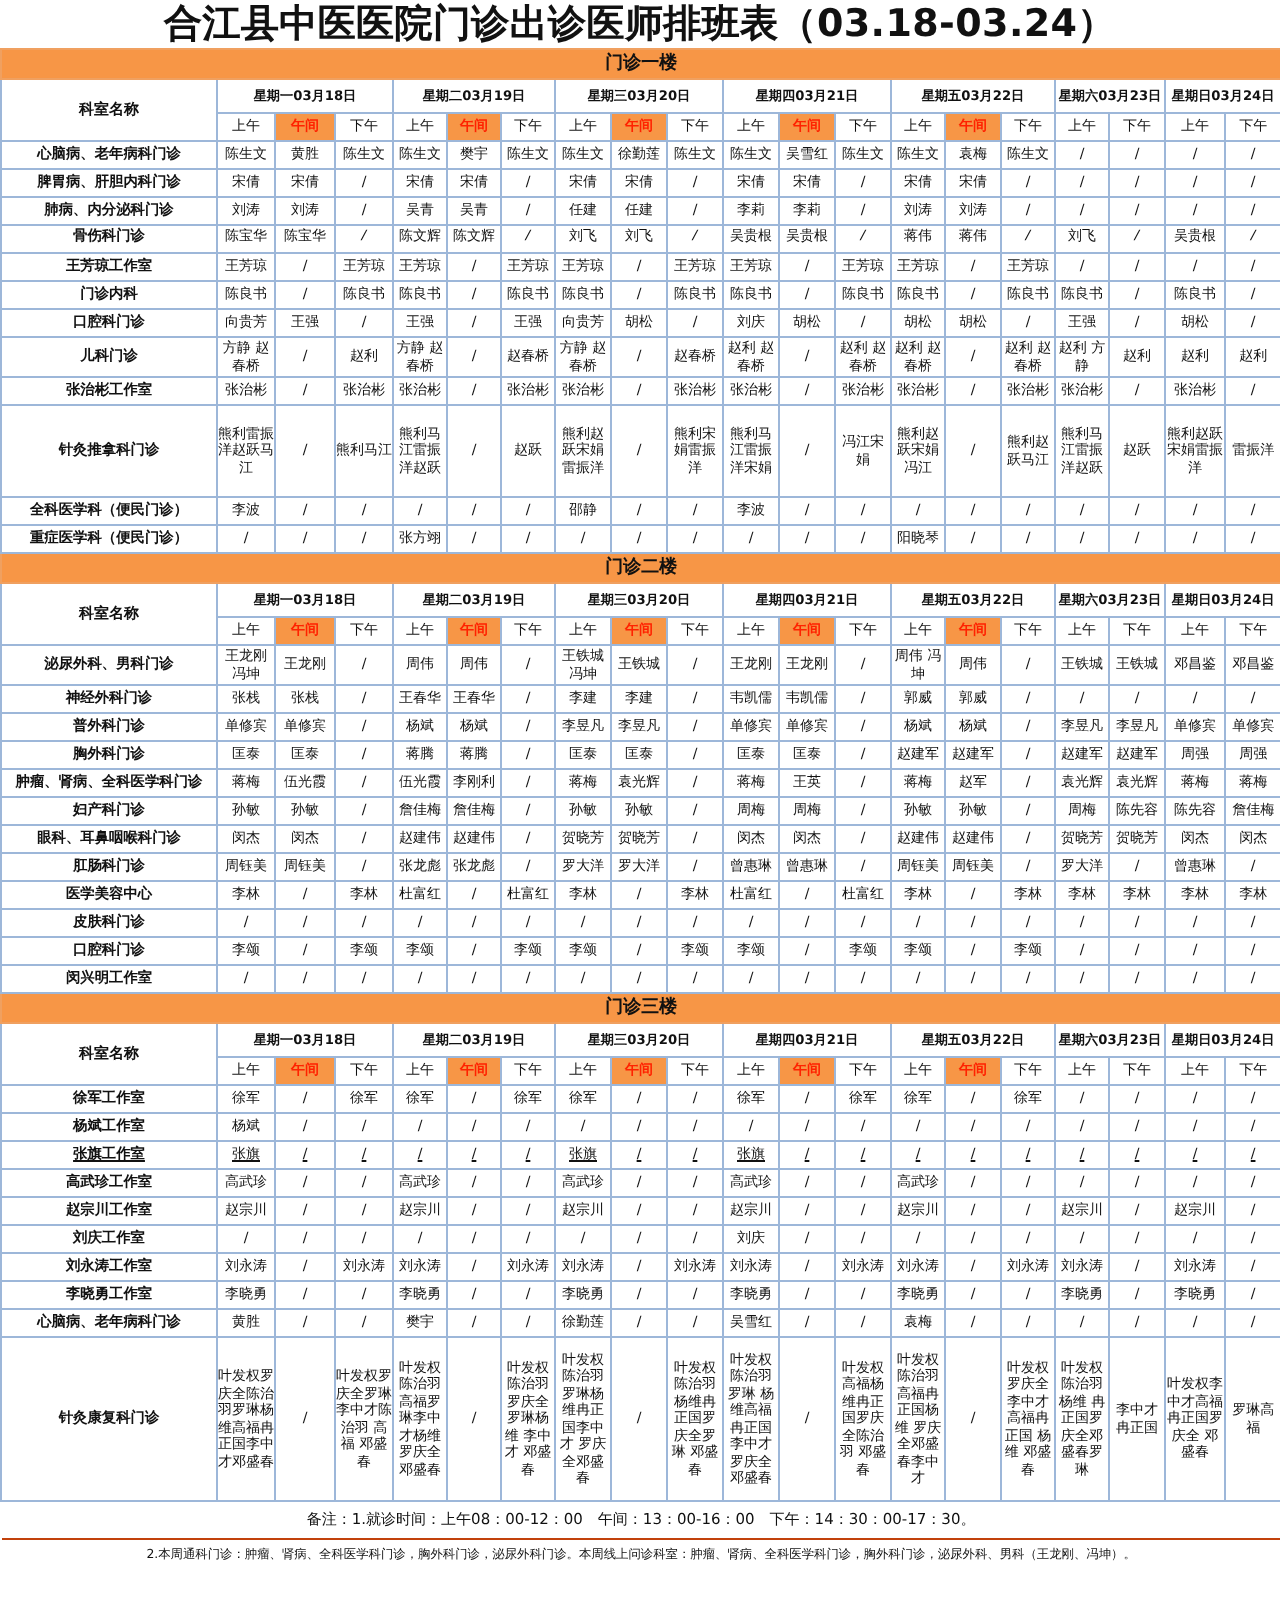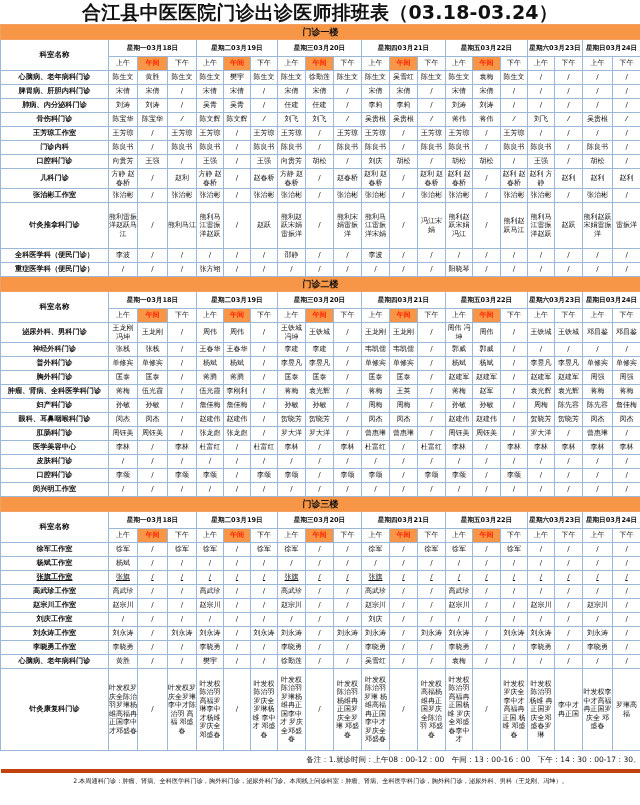--- a/index.html
+++ b/index.html
@@ -6,21 +6,21 @@
   body{width:640px;height:805px;overflow:hidden;font-family:"DejaVu Sans","Liberation Sans",sans-serif;color:#111;}
   .title{height:24px;line-height:24px;text-align:center;font-weight:bold;font-size:19px;letter-spacing:0.2px;}
   table{border-collapse:collapse;table-layout:fixed;width:640px;}
   td{border:1px solid #9db7d9;text-align:center;vertical-align:middle;font-size:7px;line-height:8.5px;padding:0;overflow:hidden;word-break:break-all;}
   td.dept{font-weight:bold;font-size:7.2px;}
   .floor td{background:#f79646;font-weight:bold;font-size:9px;height:14px;border-color:#f0a060;}
   .dayh td.day{font-weight:bold;font-size:6.6px;height:16px;}
   .slot{height:13px;font-size:7px;}
   .slot.noon{background:#f79646;color:#ff2200;font-weight:bold;}
   .hdr-name{font-weight:bold;font-size:7.5px;}
-  .note td{border:none;border-bottom:4px solid #c2410c;font-size:7.5px;height:18px;text-align:right;}
+  .note td{border:none;border-bottom:1px solid #c2410c;font-size:7.5px;height:18px;}
   .note2 td{font-size:6.2px;height:16px;border:none;}
 </style>
 </head>
 <body>
 
 <div class="title">合江县中医医院门诊出诊医师排班表（03.18-03.24）</div>
 <table id="sched">
   <colgroup id="cg">
       <col style="width: 108px;">
       <col style="width: 29px;">

